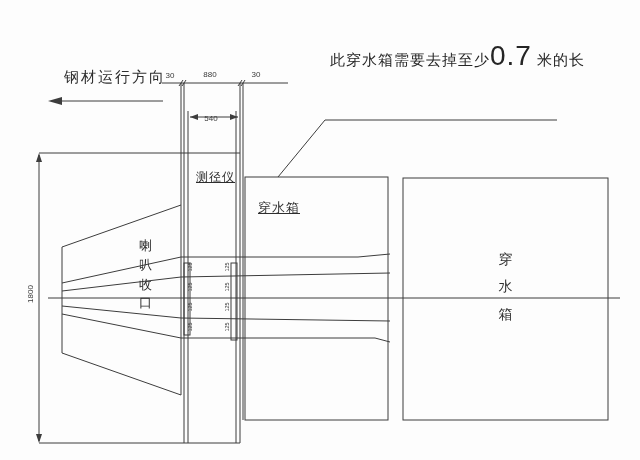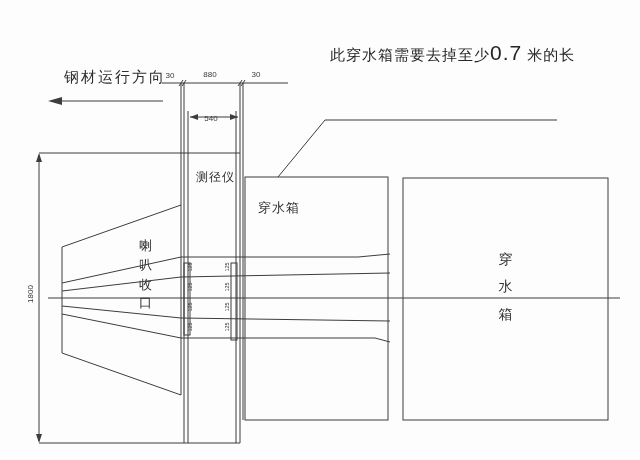--- a/index.html
+++ b/index.html
@@ -3,24 +3,24 @@
 <meta charset="utf-8">
 <style>
   html,body{margin:0;padding:0;background:#fff;}
   #canvas{
     position:relative;width:640px;height:460px;background:#fdfdfd;
     overflow:hidden;font-family:"Liberation Sans",sans-serif;color:#2e2e2e;
   }
   .lbl{position:absolute;white-space:nowrap;color:#2e2e2e;line-height:1;}
   .c{display:flex;align-items:center;justify-content:center;text-align:center;}
   .note-line{font-size:15px;letter-spacing:1px;color:#252525;}
-  .note-big{font-size:21px;letter-spacing:1px;}
+  .note-big{font-size:28px;letter-spacing:1px;}
   .dir{font-size:15px;letter-spacing:2px;}
   .dim{font-size:8px;color:#3a3a3a;}
-  .boxlbl{font-size:13px;letter-spacing:1px;}
+  .boxlbl{font-size:13px;letter-spacing:1px;text-decoration:underline;}
   .vtext{writing-mode:vertical-lr;text-orientation:upright;}
   .rot{transform:rotate(-90deg);transform-origin:center center;}
   .tiny{font-size:5.5px;color:#3a3a3a;}
   svg line,svg polyline,svg rect,svg path{stroke:#3d3d3d;stroke-width:1;fill:none;}
   svg .fill{fill:#3d3d3d;stroke:none;}
 </style>
 </head>
 <body>
 
 <div id="canvas">

